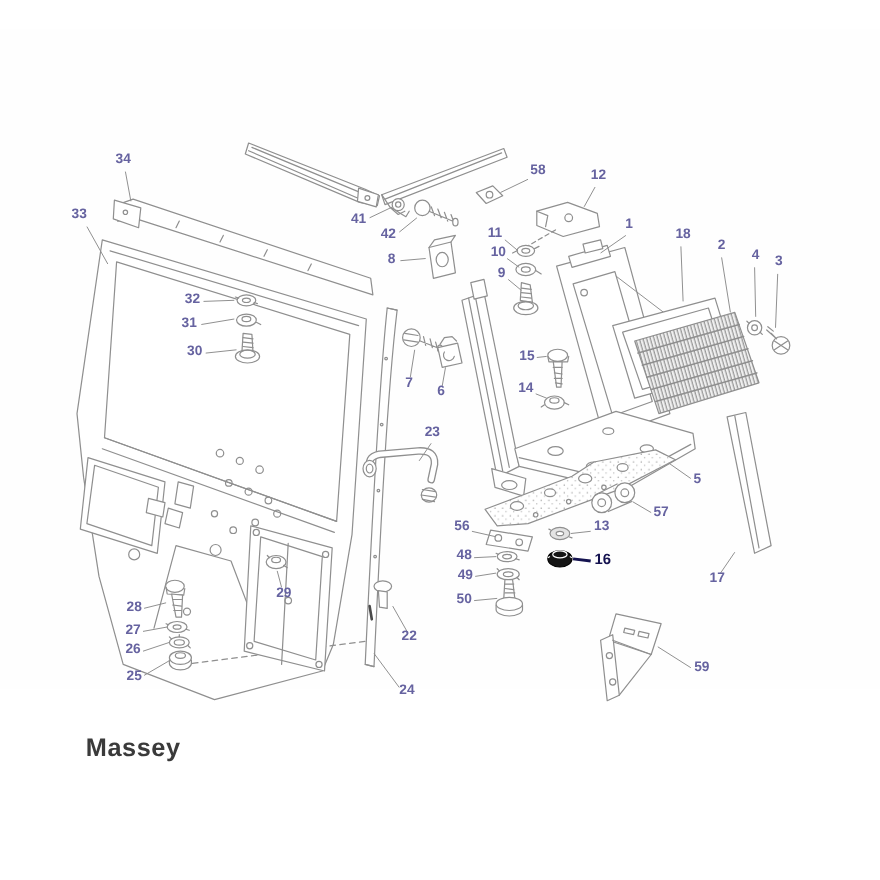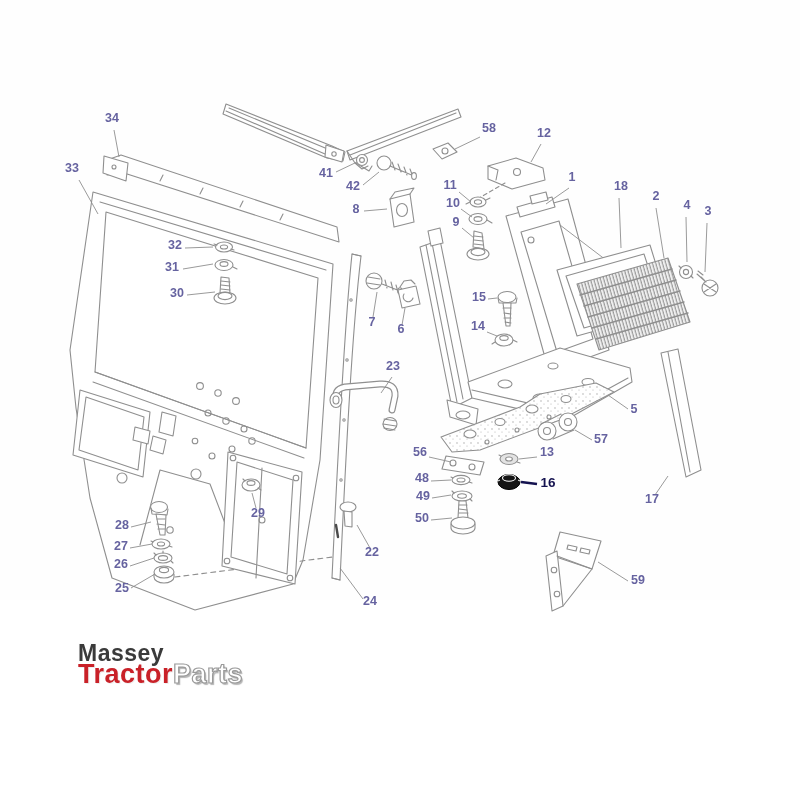--- a/index.html
+++ b/index.html
@@ -1,18 +1,18 @@
 <!DOCTYPE html>
 <html><head>
 <meta charset="utf-8">
 <style>
   * { margin:0; padding:0; box-sizing:border-box; }
   html,body { width:800px; height:800px; background:#ffffff; overflow:hidden;
               font-family:"Liberation Sans", sans-serif; }
-  .stage { position:relative; width:800px; height:600px; background:#fefefe; }
+  .stage { position:relative; width:800px; height:600px; background:#fefefe;margin-top:26px; }
   svg { position:absolute; left:0; top:0; }
   .logo { position:absolute; left:78px; top:642px; line-height:1; }
   .logo-line1 { font-size:23px; font-weight:bold; color:#3a3a3a;
                 letter-spacing:0.5px; text-shadow:1.5px 1.5px 0 #ffffff, -1px -1px 0 #fcfcfc; }
   .logo-line2 { margin-top:-4px; font-size:27px; font-weight:bold; letter-spacing:0.5px; }
   .logo-red { color:#c92128; text-shadow:1px 1px 0 #efefef; }
   .logo-light { color:#ffffff; -webkit-text-stroke:1.2px #9a9a9a;
                 text-shadow:1.5px 1.5px 1px #b5b5b5; }
   text.part-label { font-family:"Liberation Sans", sans-serif; }
 </style>
@@ -420,18 +420,15 @@
         <text x="372" y="556" text-anchor="middle" class="part-label" font-size="12.5" font-weight="600" fill="#6663a0">22</text>
         <line x1="363" y1="599" x2="340" y2="568" stroke="#8f8f8f" stroke-width="0.9"></line>
         <text x="370" y="605" text-anchor="middle" class="part-label" font-size="12.5" font-weight="600" fill="#6663a0">24</text>
         <line x1="628" y1="581" x2="598" y2="562" stroke="#8f8f8f" stroke-width="0.9"></line>
         <text x="638" y="584" text-anchor="middle" class="part-label" font-size="12.5" font-weight="600" fill="#6663a0">59</text>
       </g>
 </svg>
 
 <div class="logo">
   <div class="logo-line1">Massey</div>
-  <div class="logo-line2">
-    <span class="logo-red">Tractor</span><span class="logo-light">Parts</span>
-  </div>
 </div>
 
 </div>
 
 </body></html>

